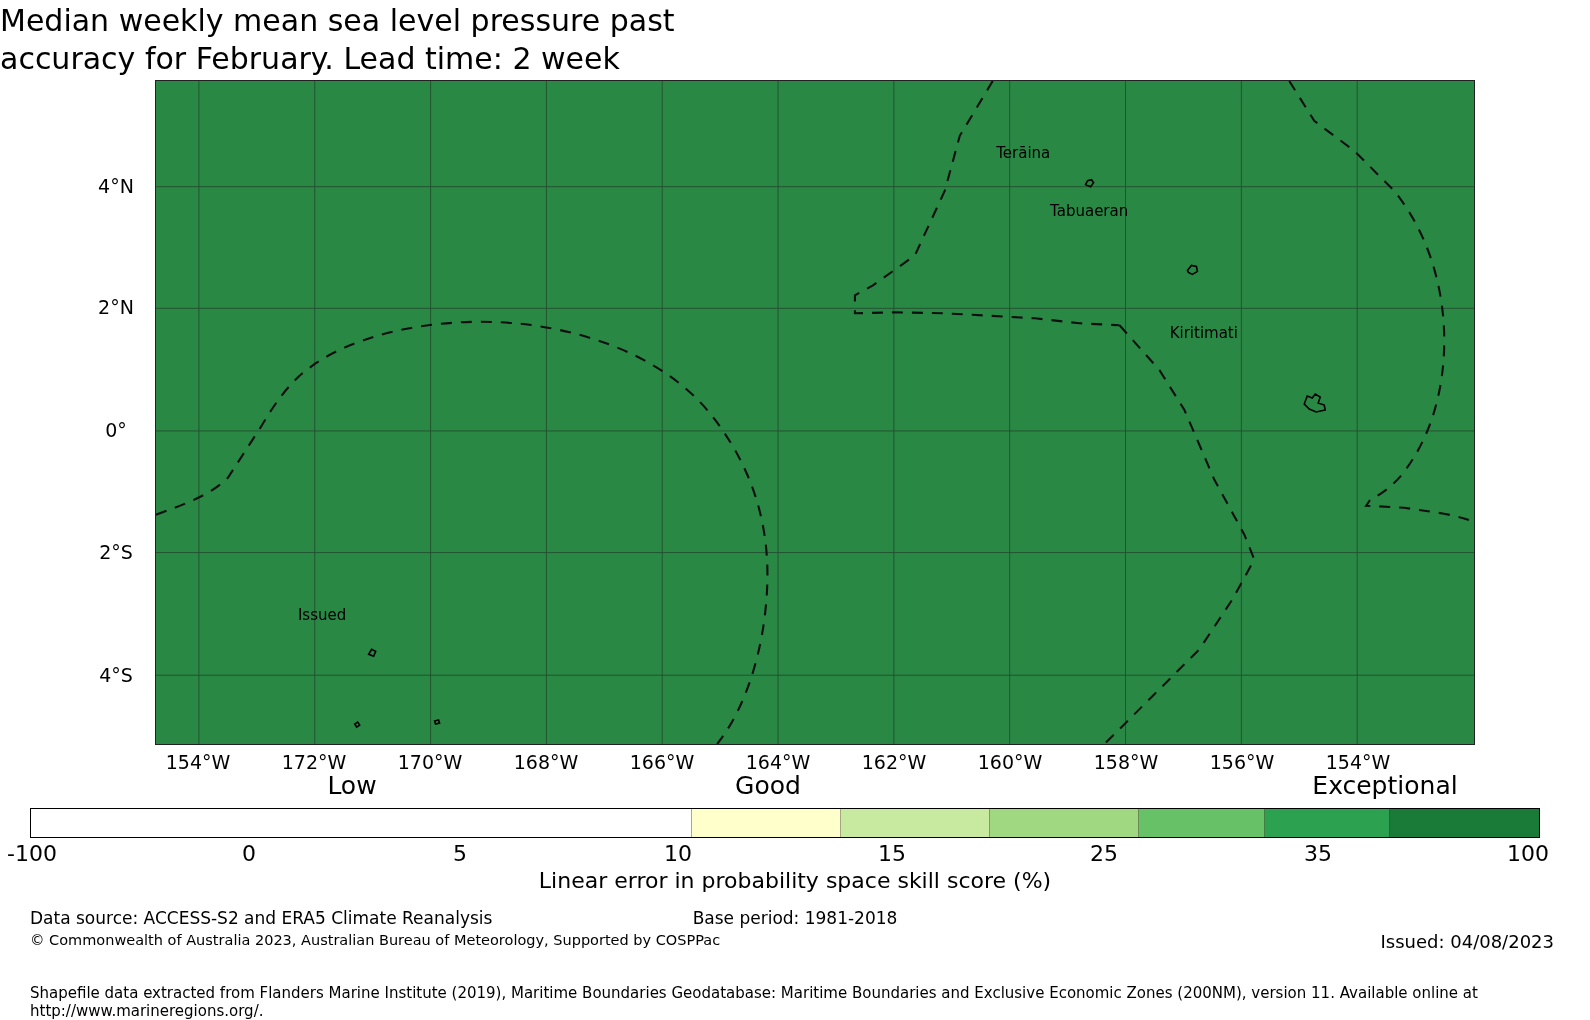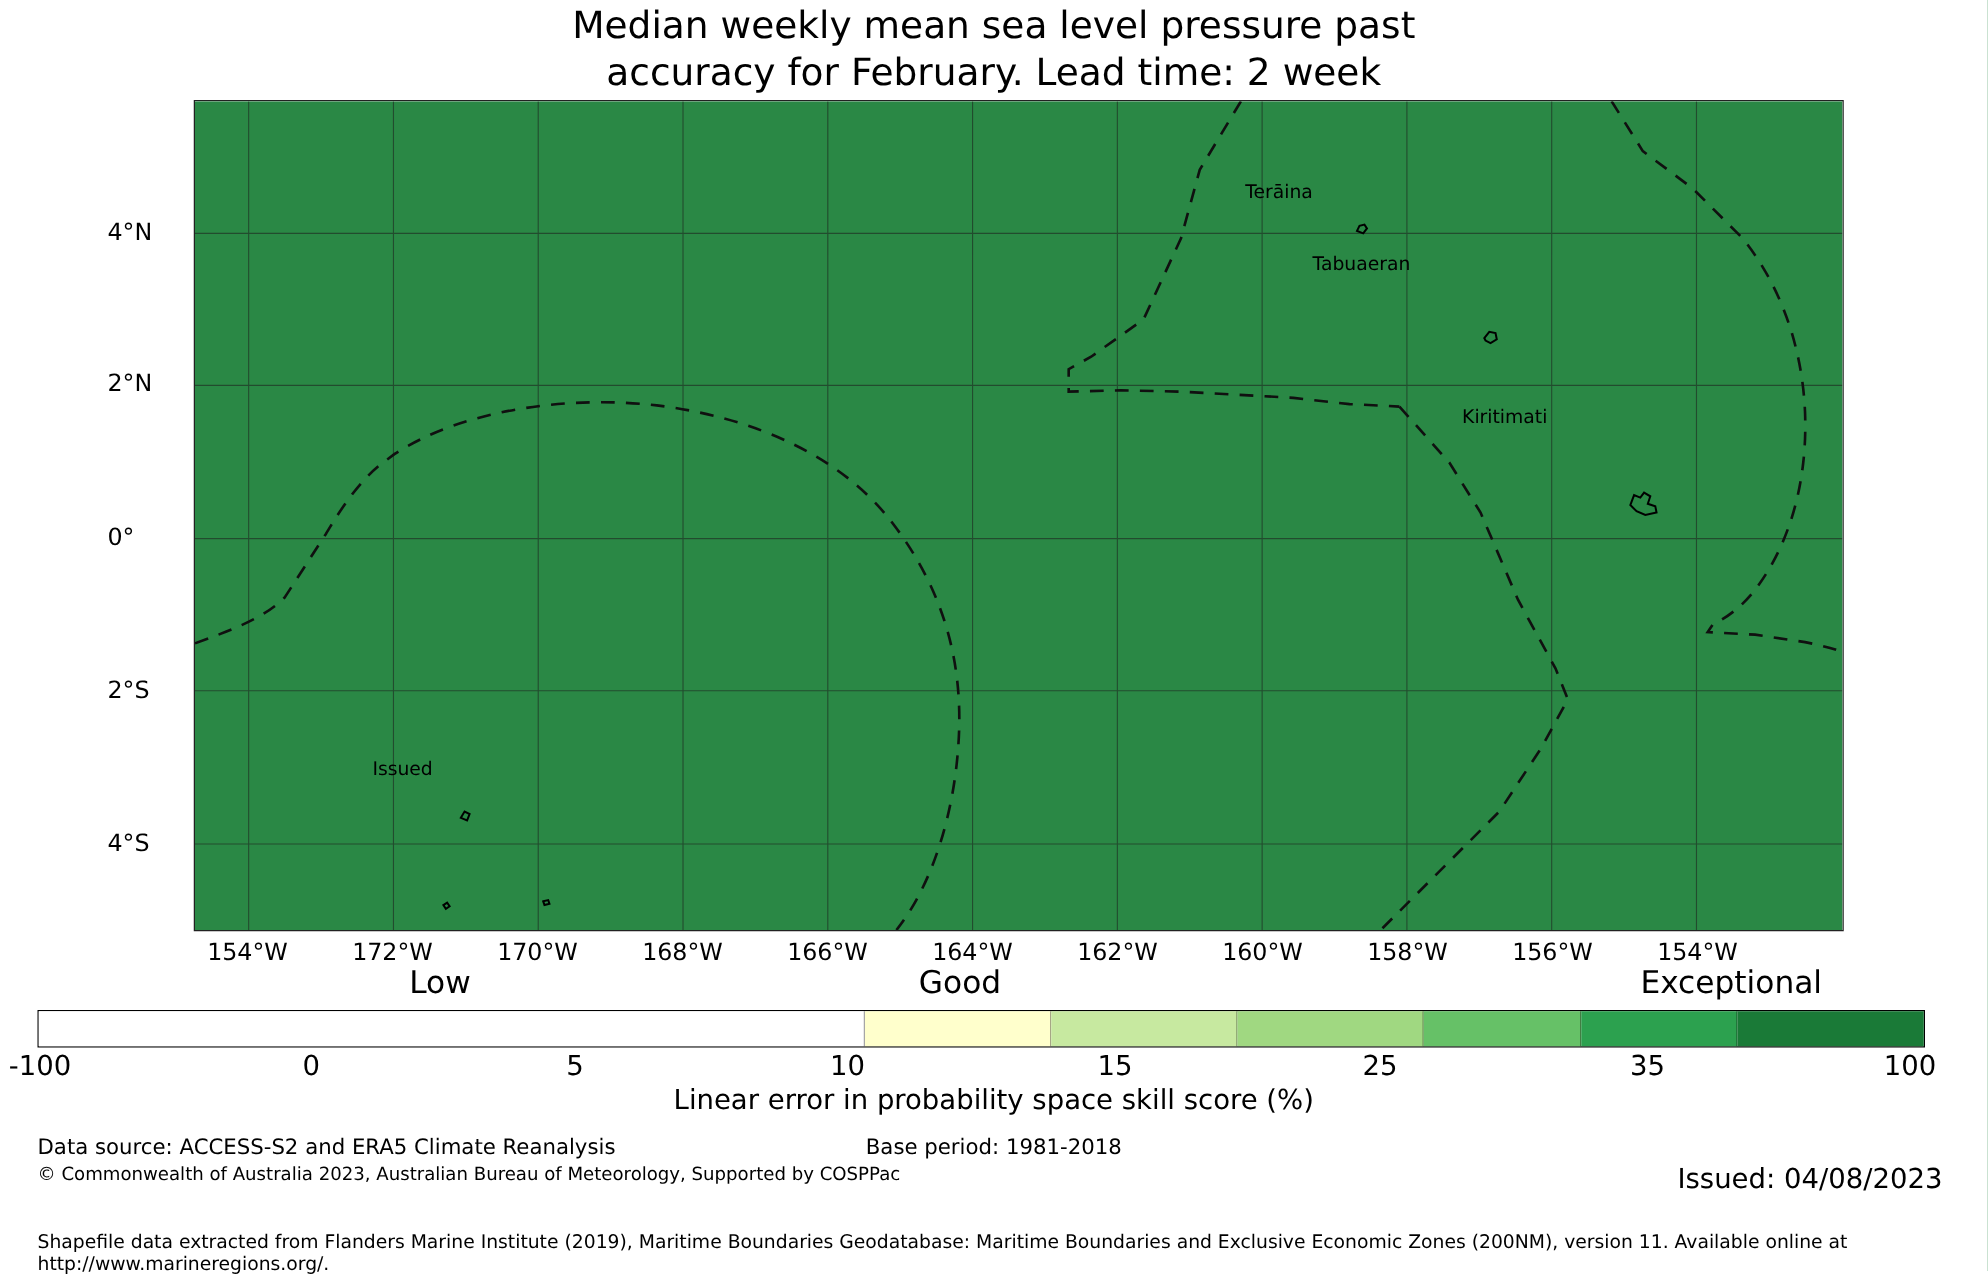--- a/index.html
+++ b/index.html
@@ -15,21 +15,20 @@
     color: #000000;
     overflow: hidden;
   }
 
   
   #title {
     position: absolute;
     left: 0;
     top: 0;
     width: 1590px;
-    text-align: center;
     font-size: 30px;
     line-height: 38px;
     padding-top: 2px;
     white-space: pre-line;
     letter-spacing: 0px;
   }
 
   
   #plot-area {
     position: absolute;
@@ -53,21 +52,21 @@
     top: 0;
     width: 100%;
     height: 100%;
   }
 
   
   .ytick {
     position: absolute;
     right: 0;
     width: 60px;
-    text-align: left;
+    text-align: center;
     font-size: 19px;
     transform: translateY(-50%);
   }
   #yaxis {
     position: absolute;
     left: 80px;
     top: 80px;
     width: 66px;
     height: 665px;
   }
@@ -161,21 +160,21 @@
     left: 0;
     top: 908px;
     width: 1590px;
     text-align: center;
     font-size: 17px;
   }
   #footer-right {
     position: absolute;
     right: 36px;
     top: 931px;
-    font-size: 22px;
+    font-size: 18px;
     text-align: left;
   }
   #footer-shapefile {
     position: absolute;
     left: 30px;
     top: 984px;
     font-size: 15px;
   }
 
   

